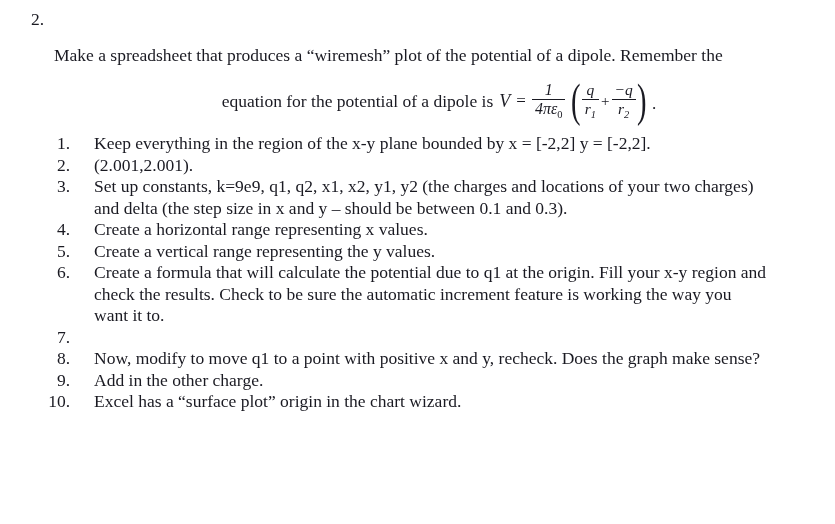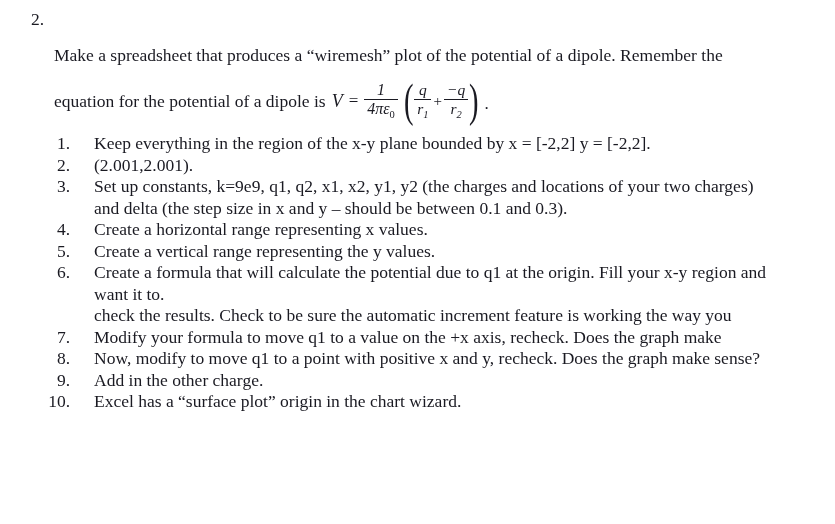--- a/index.html
+++ b/index.html
@@ -46,20 +46,21 @@
     line-height: 26px;
     width: 770px;
   }
   .problem-line1 { white-space: nowrap; margin-top: 36px; }
 
   .eq-row {
     display: flex;
     align-items: center;
     margin-top: 10px;
     height: 46px;
+    justify-content: center;
   }
   .eq-lead {
     font-size: 17.5px;
     line-height: 26px;
     white-space: nowrap;
   }
 
   
   .equation {
     display: inline-flex;
@@ -239,28 +240,27 @@
         <li class="step">
           <span class="step-num">5.</span>
           <span class="step-text">
             <p>Create a vertical range representing the y values.</p>
           </span>
         </li>
         <li class="step">
           <span class="step-num">6.</span>
           <span class="step-text">
             <p>Create a formula that will calculate the potential due to q1 at the origin. Fill your x-y region and</p>
+            <p>check the results.  Check to be sure the automatic increment feature is working the way you</p>
             <p>want it to.</p>
-            <p>check the results.  Check to be sure the automatic increment feature is working the way you</p>
           </span>
         </li>
         <li class="step">
           <span class="step-num">7.</span>
           <span class="step-text">
-            <p>Modify your formula to move q1 to a value on the +x axis, recheck.  Does the graph make</p>
           </span>
         </li>
         <li class="step">
           <span class="step-num">8.</span>
           <span class="step-text">
             <p>Now, modify to move q1 to a point with positive x and y, recheck.  Does the graph make sense?</p>
           </span>
         </li>
         <li class="step">
           <span class="step-num">9.</span>

